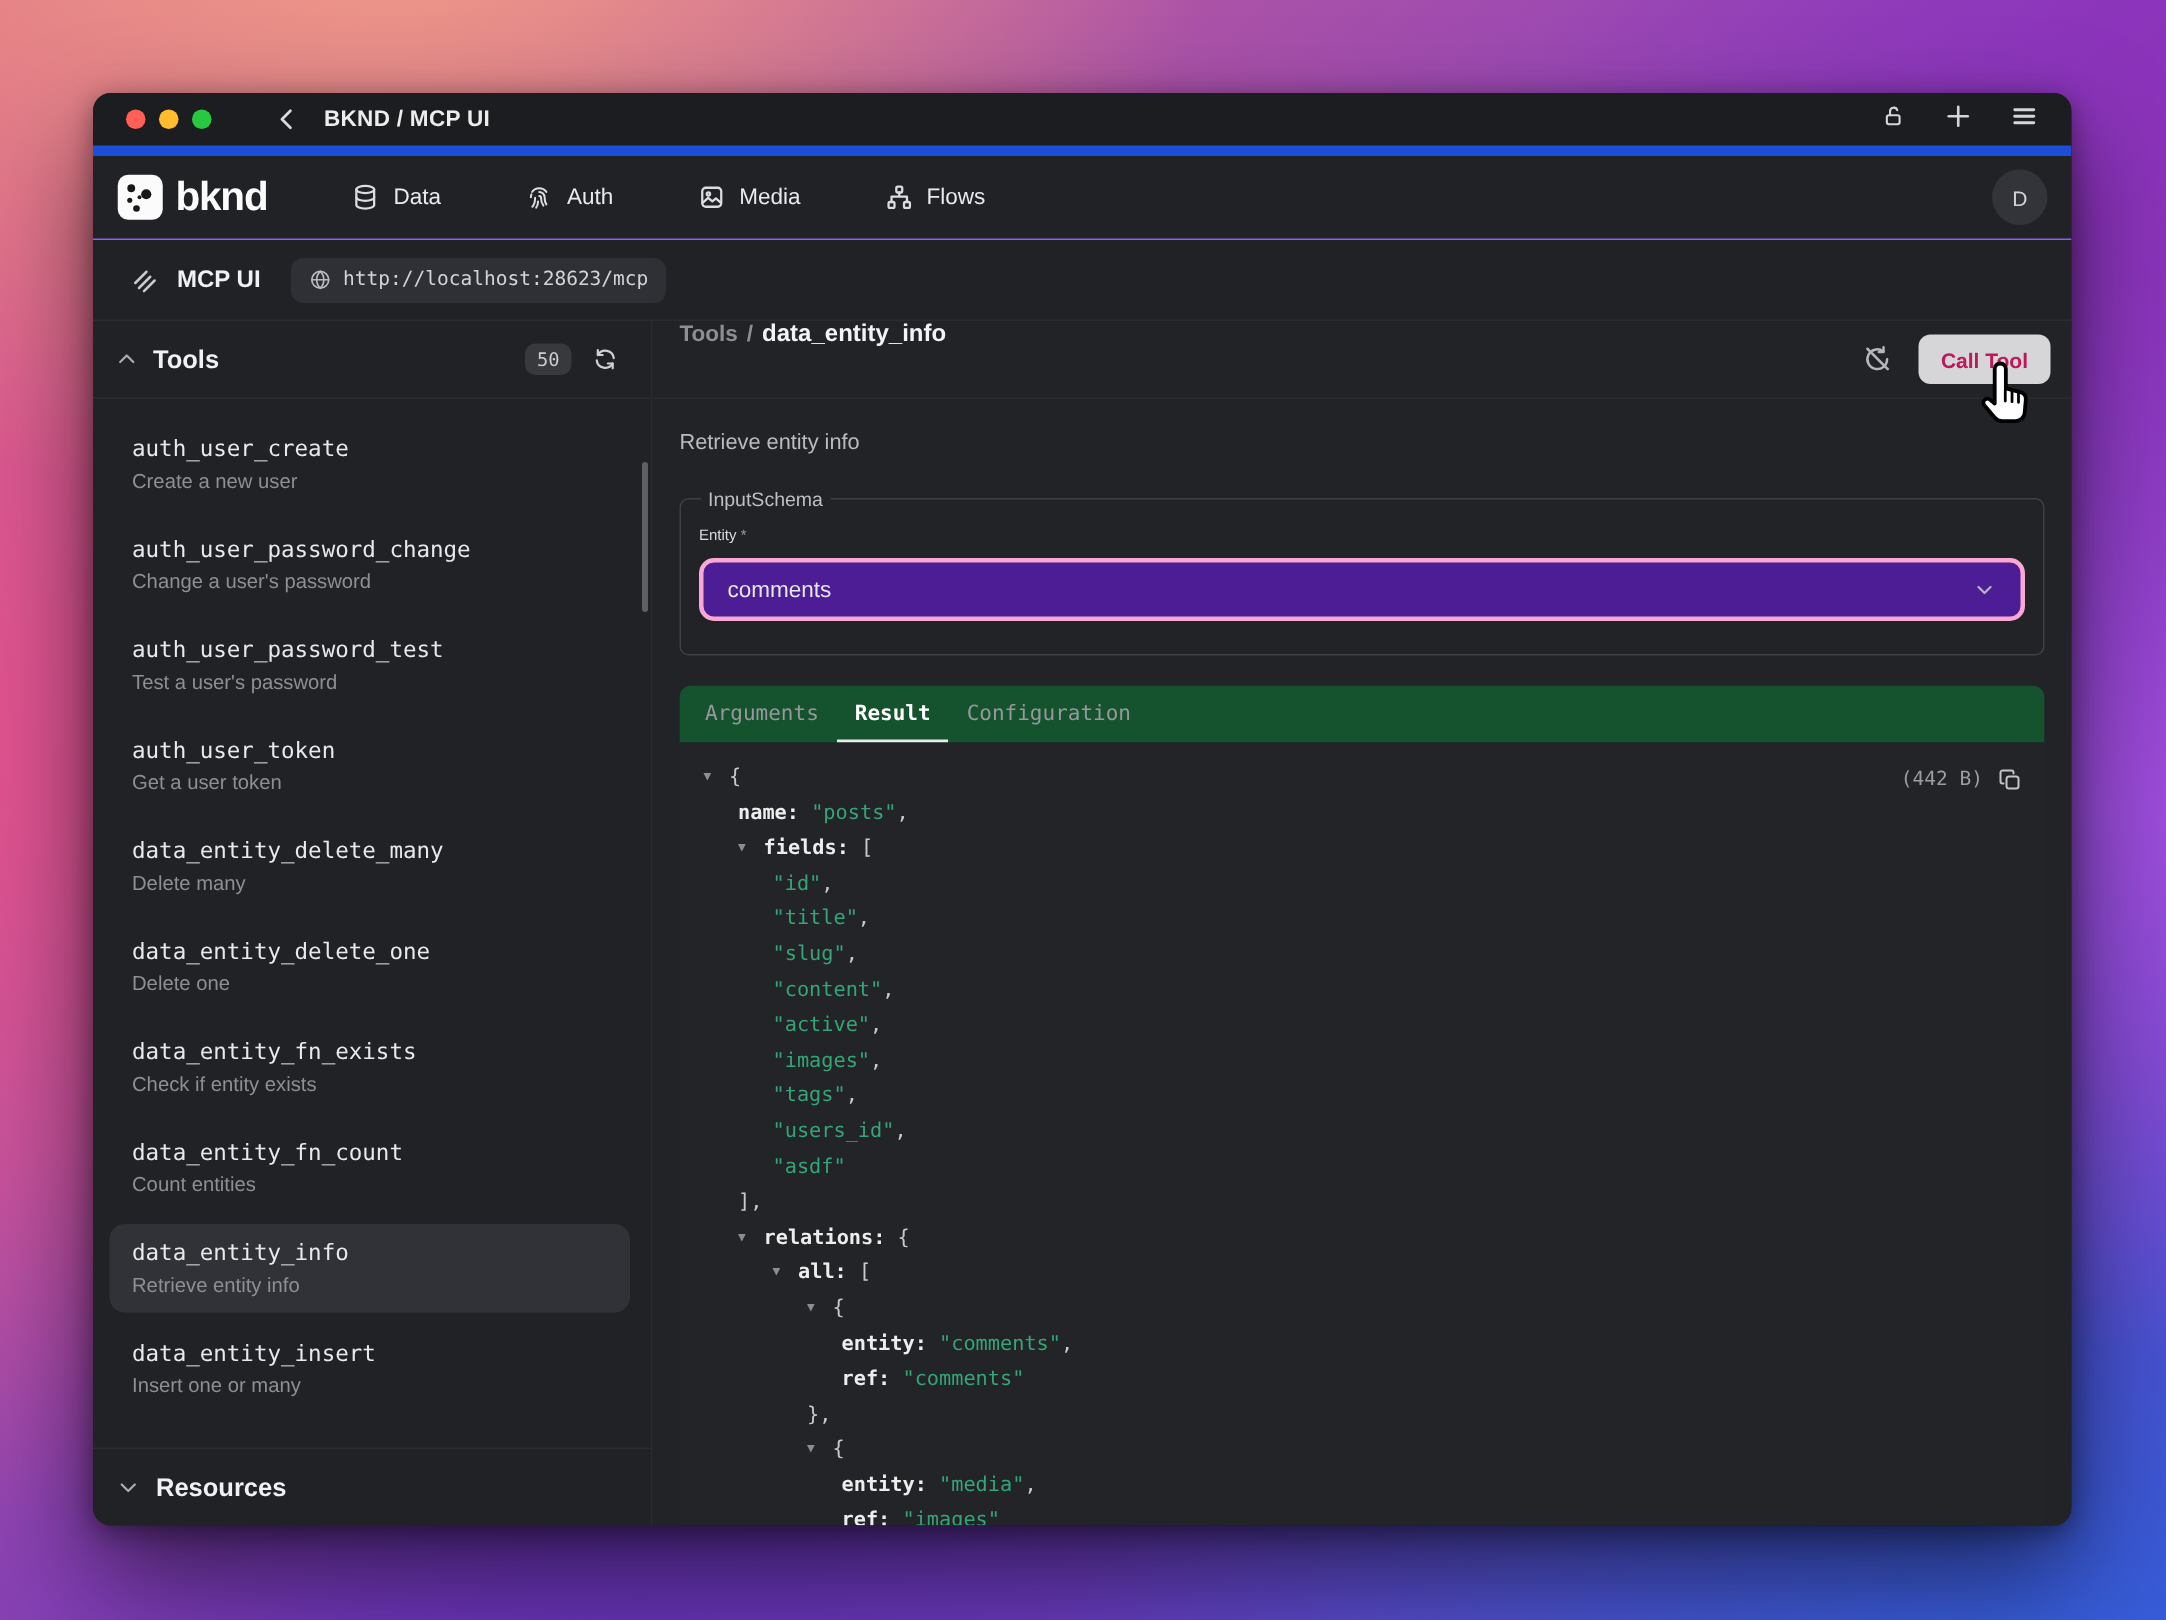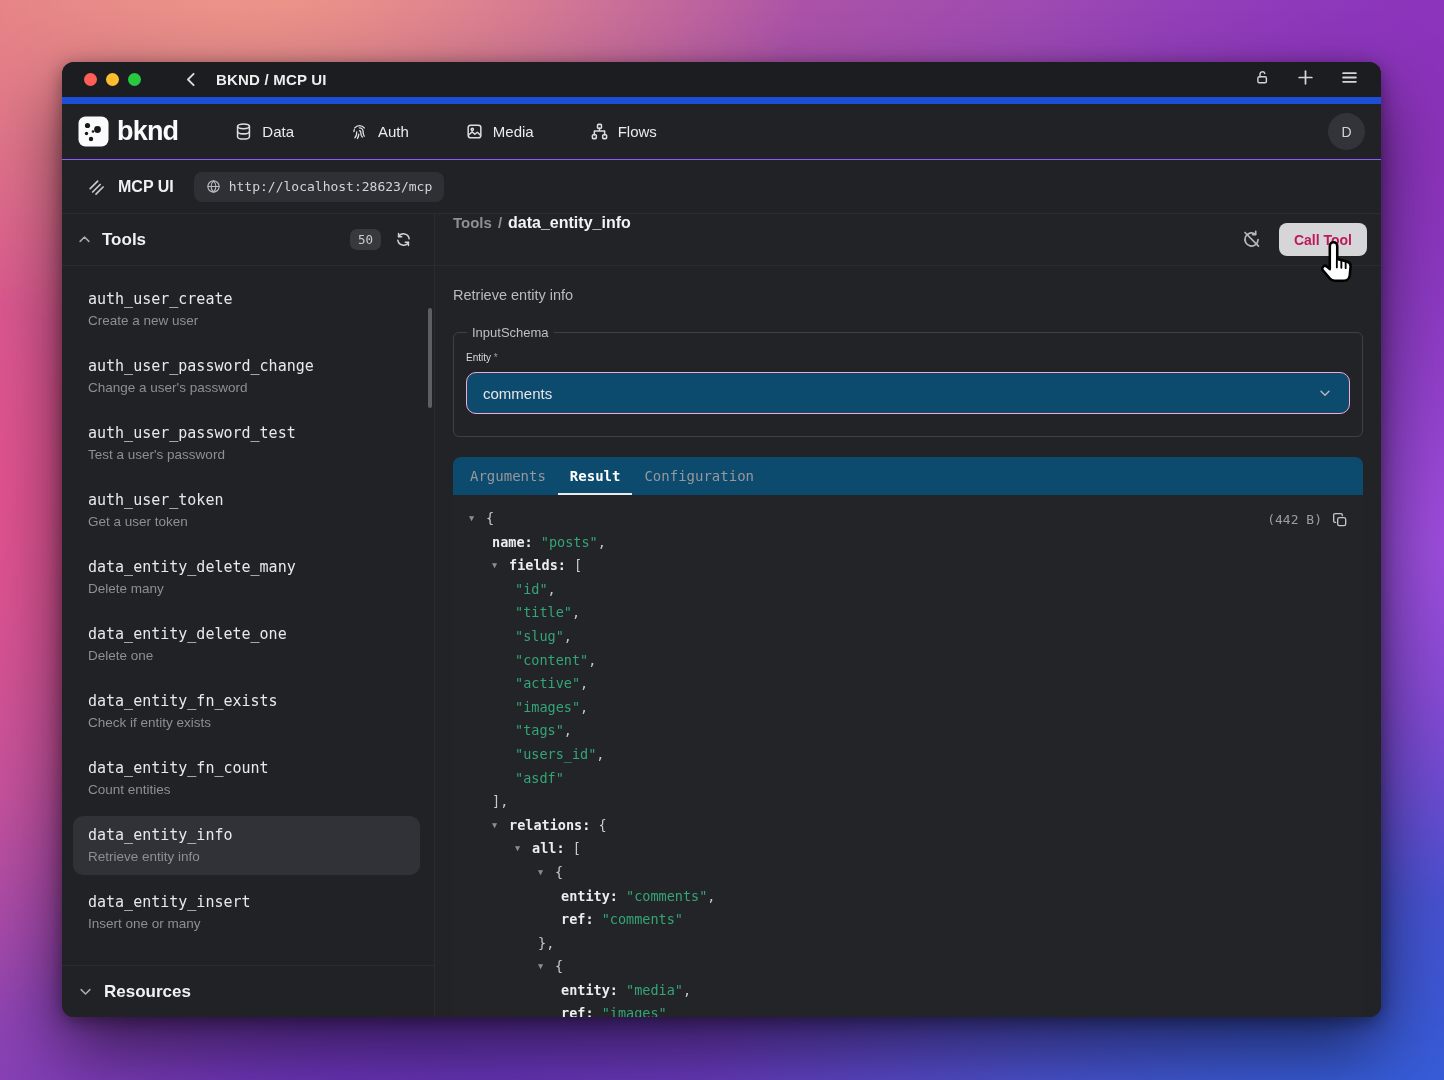--- a/index.html
+++ b/index.html
@@ -85,28 +85,28 @@
   .nocall { color:#b5b7bb; display:flex; }
   .calltool { height:33px; padding:0 15px; border:none; border-radius:8px; background:#d6d6d8;
     color:#be185d; font-size:14px; font-weight:bold; font-family:Liberation Sans, sans-serif; }
 
   .main-body { flex:1; min-height:0; display:flex; flex-direction:column; padding:0 18px; }
   .tool-description { margin-top:21px; font-size:14.5px; color:#b9bbbf; }
   fieldset.schema { margin-top:22px; border:1px solid #3e4045; border-radius:6px; padding:4px 12px 22px; }
   fieldset.schema legend { font-size:13px; color:#bdbfc3; padding:0 5px; margin-left:1px; }
   .entity-label { margin-top:8px; font-size:10px; color:#dadbdd; }
   .req { color:#9b9da1; }
-  .selectbox { margin-top:9px; height:42px; border:1px solid #f9a8d4; border-radius:10px; background:#0c4a6e;
+  .selectbox { margin-top:9px; height:42px; border:3px solid #f9a8d4; border-radius:10px; background:#4c1d95;
     display:flex; align-items:center; padding:0 16px; }
   .select-value { font-size:15px; color:#e5e6e8; }
   .selectbox .chev { margin-left:auto; color:#b5b7bb; }
 
   .result-card { margin-top:20px; flex:1; min-height:0; display:flex; flex-direction:column;
     border-radius:8px 8px 0 0; overflow:hidden; }
-  .tabbar { height:38px; flex:0 0 38px; background:#0c4a6e; display:flex; align-items:stretch; padding:0 5px; }
+  .tabbar { height:38px; flex:0 0 38px; background:#14532d; display:flex; align-items:stretch; padding:0 5px; }
   .tab { display:flex; align-items:center; padding:0 12px; font-size:14px; color:#96989d; }
   .tab.active { color:#ffffff; font-weight:bold; box-shadow:inset 0 -2px 0 #e9eaec; }
   .json { flex:1; min-height:0; background:#232428; position:relative; overflow:hidden;
     padding:12px 16px 0; font-size:13.5px; line-height:23.6px; }
   .jline { white-space:pre; }
   .jarrow { display:inline-block; width:17px; color:#8b8d92; font-size:8.5px; vertical-align:2px; }
   .jk { font-weight:bold; color:#eceded; }
   .js { color:#34a576; }
   .jp { color:#c7c9cc; }
   .json-meta { position:absolute; top:13px; right:15px; display:flex; align-items:center; gap:10px; }

